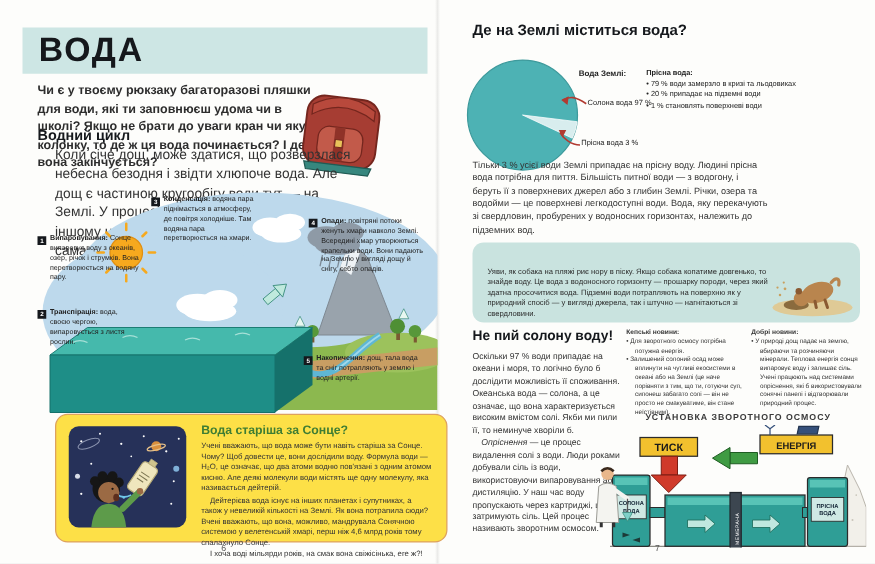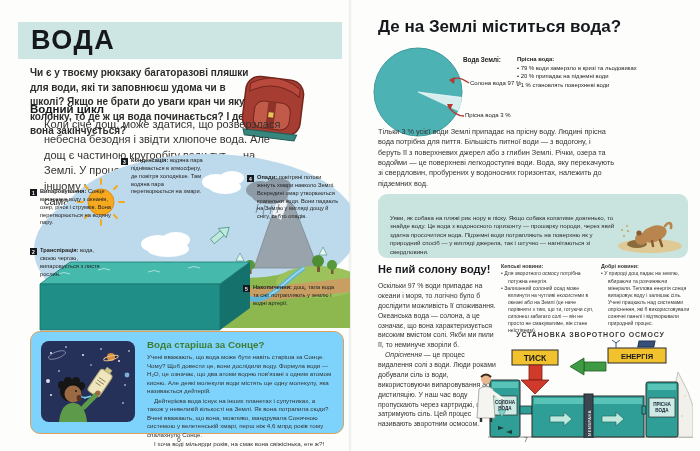--- a/index.html
+++ b/index.html
@@ -11,30 +11,30 @@
   .title-banner{left:18px;top:22px;width:324px;height:37px;background:#cde6e4;display:flex;align-items:center;}
   .main-title{font-size:27px;font-weight:800;color:#15181c;letter-spacing:1.5px;padding-left:13px;}
   .intro{left:30px;top:66px;width:228px;font-size:10px;font-weight:700;color:#2d2d2d;line-height:1.45;}
   .h-section{font-size:11.5px;font-weight:700;color:#15181c;}
   .cycle-body{left:26px;top:117px;width:242px;font-size:11px;color:#333;line-height:1.4;margin-left:18px;}
   .step{display:flex;gap:3px;z-index:5;}
   .step-num{flex:0 0 auto;width:7px;height:7px;background:#15181c;color:#fff;font-size:5px;font-weight:700;
     display:flex;align-items:center;justify-content:center;margin-top:1px;}
   .step-text{font-size:5.7px;line-height:1.38;color:#222;}
   .step-text b{font-weight:800;}
-  .sun-box{left:30px;top:331px;width:312px;height:101px;background:#7dd3fc;border:1.6px solid #dda15e;
+  .sun-box{left:44px;top:331px;width:312px;height:101px;background:#fde047;border:1.6px solid #dda15e;
     border-radius:10px;z-index:6;}
   .space-panel{left:10px;top:9px;width:94px;height:81px;background:#263159;border-radius:8px;overflow:hidden;}
   .sun-box-head{left:116px;top:7px;font-size:9.8px;font-weight:800;color:#3f7d33;}
   .sun-box-text{left:116px;top:21px;width:186px;font-size:6.2px;color:#333;line-height:1.38;}
   .sun-box-text p{margin:0 0 1px 0;}
   .sun-box-text p.ind{text-indent:7px;}
   .folio{font-size:7px;color:#555;}
   
-  .where-head{left:378px;top:17px;font-size:17px;font-weight:800;color:#15181c;}
+  .where-head{left:378px;top:17px;font-size:12px;font-weight:800;color:#15181c;}
   .pie-label-title{left:463px;top:56px;font-size:6.4px;font-weight:800;color:#222;}
   .pie-label{font-size:6px;color:#222;}
   .side-list{left:517px;top:55px;width:160px;font-size:5.9px;color:#222;line-height:1.45;}
   .side-list .head{font-weight:800;}
   .blt{padding-left:7px;text-indent:-7px;}
   .blt::before{content:"•  ";}
   .fresh-para{left:378px;top:127px;width:237px;font-size:7.3px;color:#333;line-height:1.42;}
   .aquifer-box{left:378px;top:194px;width:310px;height:64px;background:#c9e3df;border-radius:9px;z-index:2;}
   .aquifer-head{left:12px;top:6px;font-size:9.3px;font-weight:800;color:#15181c;}
   .aquifer-body{left:12px;top:20px;width:226px;font-size:6.1px;color:#2c2c2c;line-height:1.38;}

